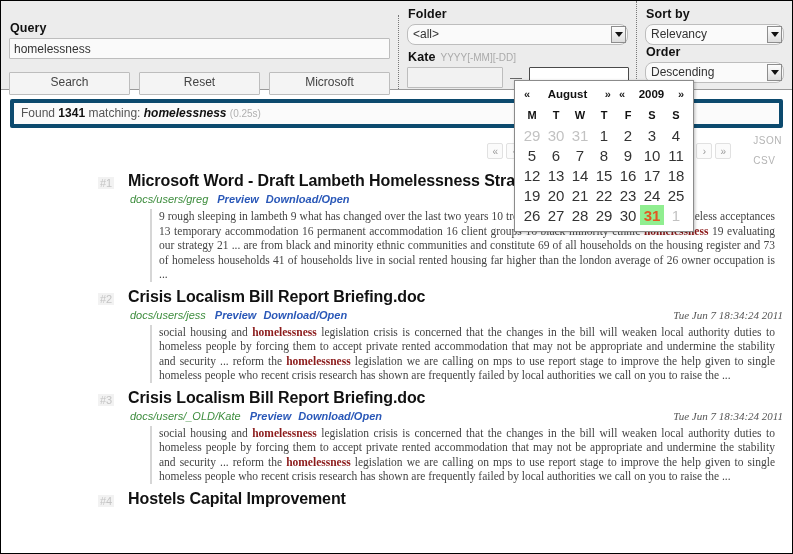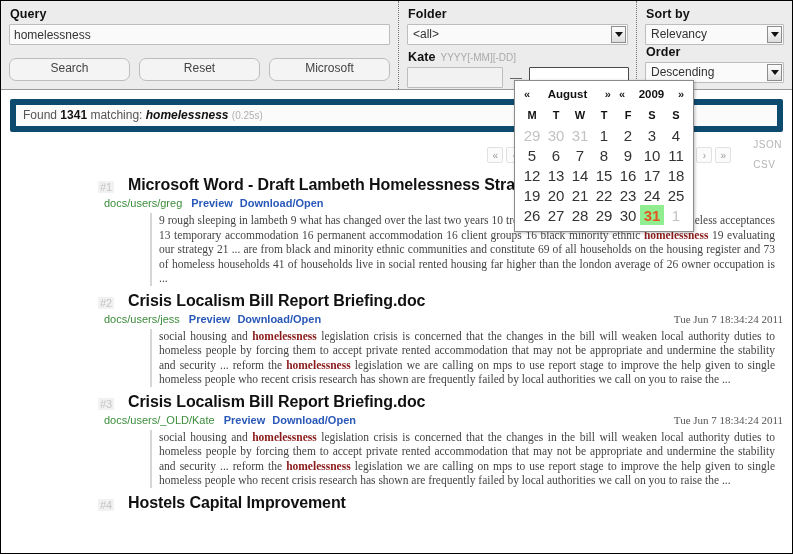--- a/index.html
+++ b/index.html
@@ -15,46 +15,46 @@
   
   .topbar{
     background:#ececec;
     border-bottom:1px solid #9a9a9a;
     display:flex;
     height:89px;
     box-sizing:border-box;
     position:relative;
   }
   .col{padding:6px 8px 0 8px;box-sizing:border-box;}
-  .col-query{width:398px;border-right:1px dotted #777;}
+  .col-query{width:398px;border-right:1px dotted #777;margin-top:14px;}
   .col-folder{width:238px;border-right:1px dotted #777;}
   .col-sort{width:155px;}
   .lbl{
     font-weight:bold;font-size:12.5px;color:#111;
     margin:0 0 3px 1px;display:block;letter-spacing:.1px;
   }
   .lbl .hint{font-weight:normal;color:#aaa;font-size:10px;margin-left:5px;letter-spacing:0;}
   .tinput{
     width:100%;box-sizing:border-box;height:21px;
     border:1px solid #bdbdbd;background:#fafafa;color:#333;
     font-family:"Liberation Sans", sans-serif;font-size:12px;
     padding:1px 4px;outline:none;border-radius:1px;
   }
   .btnrow{display:flex;gap:9px;margin-top:13px;}
   .btn{
     flex:1;height:21px;line-height:19px;text-align:center;
     border:1px solid #bdbdbd;background:#f4f4f4;color:#444;
-    font-size:12px;border-radius:7px;cursor:pointer;
+    font-size:12px;border-radius:1px;cursor:pointer;
     font-family:"Liberation Sans", sans-serif;
   }
   .selwrap{position:relative;width:100%;}
   .sel{
     width:100%;box-sizing:border-box;height:21px;line-height:19px;
     border:1px solid #bdbdbd;background:#fafafa;color:#333;
-    font-size:12px;padding:0 22px 0 5px;border-radius:1px;
+    font-size:12px;padding:0 22px 0 5px;border-radius:8px;
     white-space:nowrap;overflow:hidden;cursor:pointer;
   }
   .selarrow{
     position:absolute;right:2px;top:2px;width:15px;height:17px;
     background:linear-gradient(#fdfdfd,#dddddd);
     border:1px solid #8d8d8d;box-sizing:border-box;
     display:flex;align-items:center;justify-content:center;cursor:pointer;
   }
   .selarrow i{
     display:block;width:0;height:0;
@@ -89,21 +89,21 @@
     font-size:11px;font-weight:bold;color:#111;height:18px;width:14.28%;text-align:center;
   }
   table.cal td{
     font-size:15px;color:#333;height:18px;text-align:center;cursor:pointer;
   }
   table.cal td.mute{color:#c2c2c2;}
   table.cal td.today{background:#90ee90;color:#e25822;font-weight:bold;}
   
   .results{position:relative;}
   .found{
-    margin:9px 9px 0 9px;border:6px solid #0c4a6e;background:#fbfbfb;
+    margin:9px 9px 0 9px;border:4px solid #0c4a6e;background:#fbfbfb;
     height:21px;line-height:20px;padding:0 7px;color:#555;font-size:12px;border-radius:2px;
   }
   .found b{color:#111;font-weight:bold;}
   .found .q{font-weight:bold;font-style:italic;color:#111;}
   .found .secs{color:#b0b0b0;font-size:10px;}
   .pagerow{display:flex;align-items:center;justify-content:flex-end;margin:7px 10px 0 9px;}
   .pager{display:flex;gap:3px;}
   .pg{
     min-width:16px;height:16px;line-height:15px;text-align:center;padding:0 3px;
     border:1px solid #e1e1e1;background:#fbfbfb;color:#9a9a9a;font-size:10px;
@@ -116,21 +116,21 @@
   .item{position:relative;margin:0 9px;padding:6px 0 0 0;}
   .rank{
     position:absolute;left:88px;top:11px;color:#c4c4c4;font-size:11px;
     background:#f2f2f2;padding:0 2px;
   }
   .ttl{
     margin-left:118px;font-size:16px;font-weight:bold;color:#111;
     white-space:nowrap;overflow:hidden;letter-spacing:-.1px;
   }
   .meta{margin-left:124px;color:#666;font-size:9.5px;margin-top:2px;}
-  .links{margin-left:94px;margin-top:3px;font-size:11px;display:flex;align-items:baseline;}
+  .links{margin-left:120px;margin-top:3px;font-size:11px;display:flex;align-items:baseline;font-style:italic;}
   .path{color:#3c8c3c;margin-right:9px;}
   .lk{color:#2a58b8;margin-right:7px;font-weight:bold;cursor:pointer;}
   .date{margin-left:auto;color:#555;font-size:11px;font-weight:normal;font-family:"Liberation Serif",serif;}
   .snippet{
     margin:4px 8px 0 140px;
     border-left:2px solid #d6d6d6;padding-left:7px;
     font-family:"Liberation Serif", serif;font-size:11.5px;color:#444;
     text-align:justify;line-height:14.5px;
   }
   .snippet b{color:#8b1a1a;font-weight:bold;}

